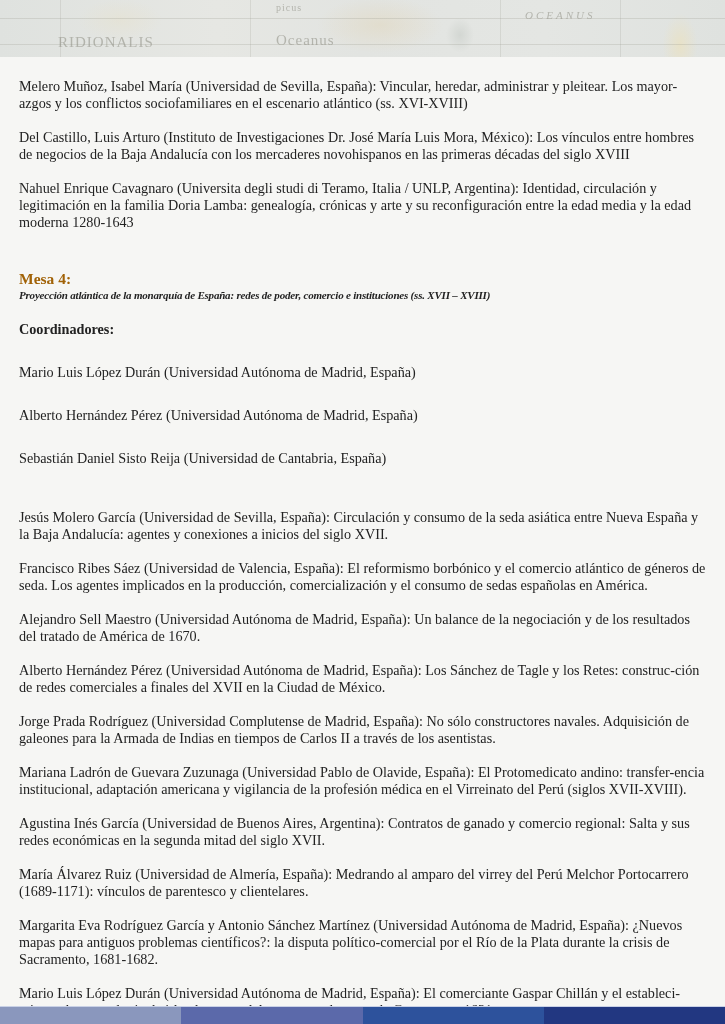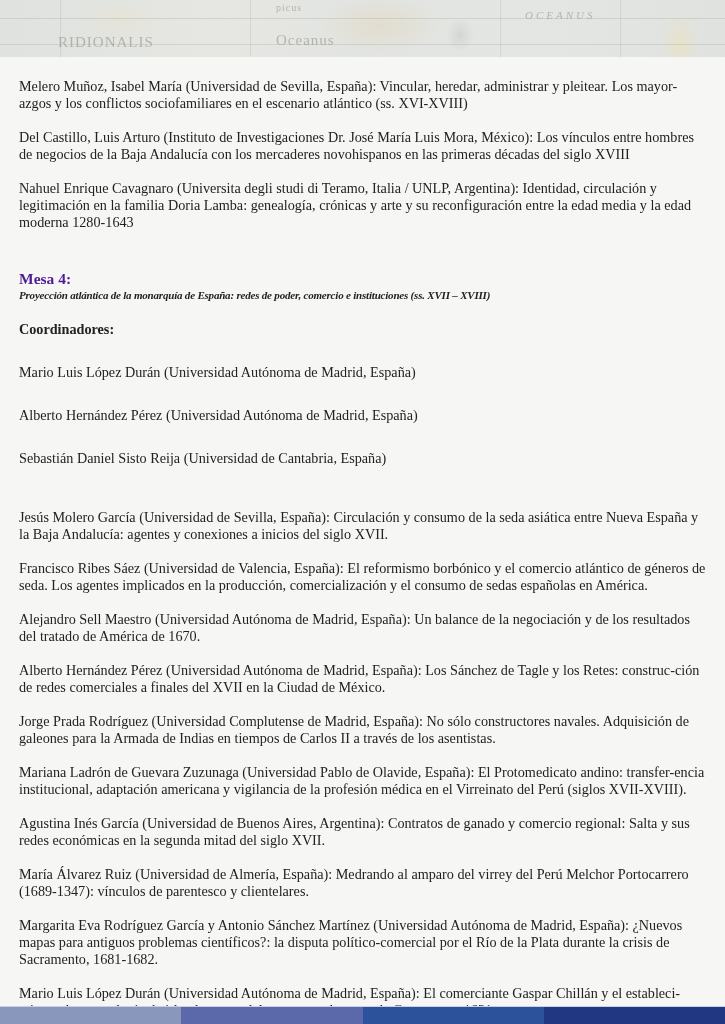--- a/index.html
+++ b/index.html
@@ -68,21 +68,21 @@
   <div class="entry">
     <span class="entry-text">Del Castillo, Luis Arturo (Instituto de Investigaciones Dr. José María Luis Mora, México): Los vínculos entre hombres de negocios de la Baja Andalucía con los mercaderes novohispanos en las primeras décadas del siglo XVIII</span>
   </div>
   <div class="entry">
     <span class="entry-text">Nahuel Enrique Cavagnaro (Universita degli studi di Teramo, Italia / UNLP, Argentina): Identidad, circulación y legitimación en la familia Doria Lamba: genealogía, crónicas y arte y su reconfiguración entre la edad media y la edad moderna 1280-1643</span>
   </div>
 
   <div class="gap-lg"></div>
 
   <div>
-    <div class="mesa-title" style="color: #4c1d95;">Mesa 4:</div>
+    <div class="mesa-title" style="color: #a16207;">Mesa 4:</div>
     <div class="mesa-subtitle">Proyección atlántica de la monarquía de España: redes de poder, comercio e instituciones (ss. XVII – XVIII)</div>
     <div class="coord-block">
       <div class="coord-heading">Coordinadores:</div>
       <span class="coord-item">Mario Luis López Durán (Universidad Autónoma de Madrid, España)</span>
       <span class="coord-item">Alberto Hernández Pérez (Universidad Autónoma de Madrid, España)</span>
       <span class="coord-item">Sebastián Daniel Sisto Reija (Universidad de Cantabria, España)</span>
     </div>
 
     <div class="entry">
       <span class="entry-text">Jesús Molero García (Universidad de Sevilla, España): Circulación y consumo de la seda asiática entre Nueva España y la Baja Andalucía: agentes y conexiones a inicios del siglo XVII.</span>
@@ -99,21 +99,21 @@
     <div class="entry">
       <span class="entry-text">Jorge Prada Rodríguez (Universidad Complutense de Madrid, España): No sólo constructores navales. Adquisición de galeones para la Armada de Indias en tiempos de Carlos II a través de los asentistas.</span>
     </div>
     <div class="entry">
       <span class="entry-text">Mariana Ladrón de Guevara Zuzunaga (Universidad Pablo de Olavide, España): El Protomedicato andino: transfer-encia institucional, adaptación americana y vigilancia de la profesión médica en el Virreinato del Perú (siglos XVII-XVIII).</span>
     </div>
     <div class="entry">
       <span class="entry-text">Agustina Inés García (Universidad de Buenos Aires, Argentina): Contratos de ganado y comercio regional: Salta y sus redes económicas en la segunda mitad del siglo XVII.</span>
     </div>
     <div class="entry">
-      <span class="entry-text">María Álvarez Ruiz (Universidad de Almería, España): Medrando al amparo del virrey del Perú Melchor Portocarrero (1689-1347): vínculos de parentesco y clientelares.</span>
+      <span class="entry-text">María Álvarez Ruiz (Universidad de Almería, España): Medrando al amparo del virrey del Perú Melchor Portocarrero (1689-1171): vínculos de parentesco y clientelares.</span>
     </div>
     <div class="entry">
       <span class="entry-text">Margarita Eva Rodríguez García y Antonio Sánchez Martínez (Universidad Autónoma de Madrid, España): ¿Nuevos mapas para antiguos problemas científicos?: la disputa político-comercial por el Río de la Plata durante la crisis de Sacramento, 1681-1682.</span>
     </div>
     <div class="entry">
       <span class="entry-text">Mario Luis López Durán (Universidad Autónoma de Madrid, España): El comerciante Gaspar Chillán y el estableci-miento de una colonia de irlandeses en el Amazonas y la costa de Guayana en 1631.</span>
     </div>
   </div>
 </div>
 

